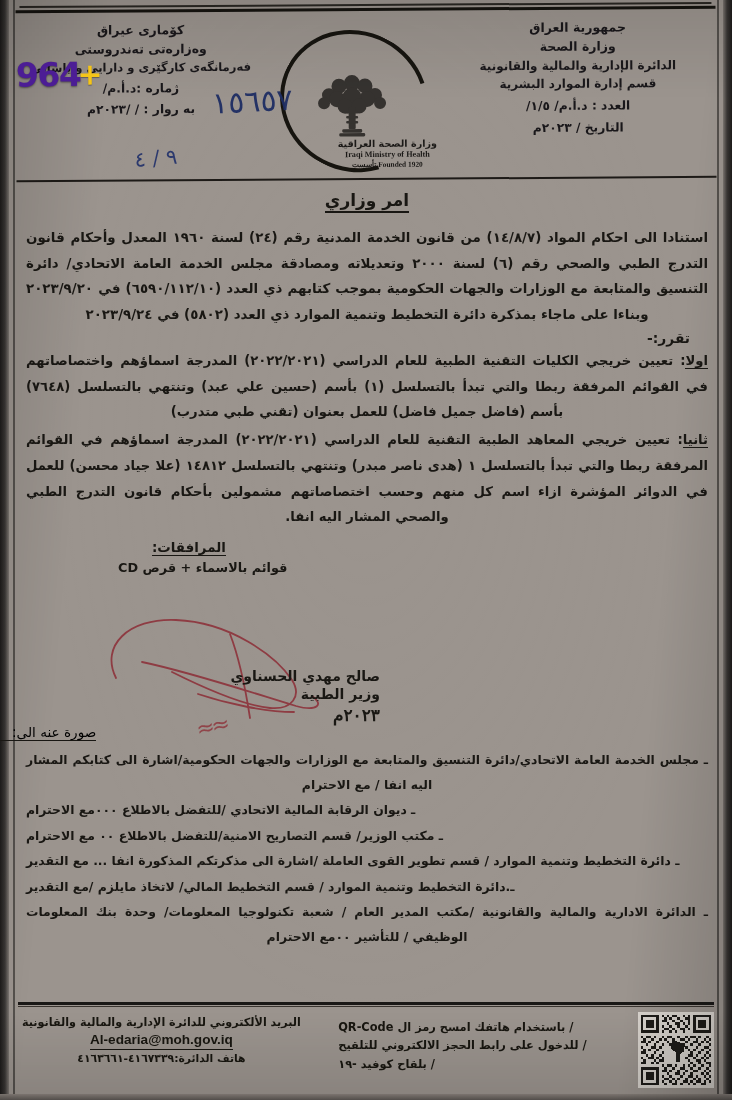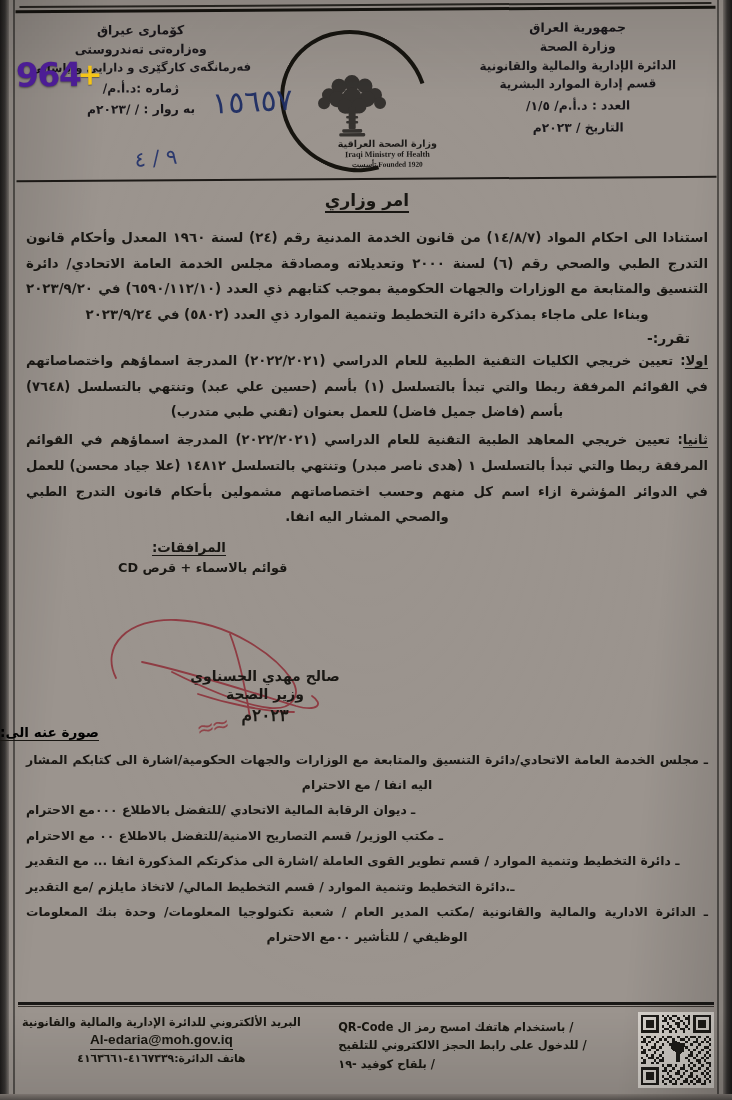--- a/index.html
+++ b/index.html
@@ -267,21 +267,21 @@
     font-weight: 700;
     margin-top: 4px;
   }
 
   
   .sig-block {
     position: absolute;
     top: 668px;
     left: 150px;
     width: 230px;
-    text-align: center;
+    text-align: right;
     color: #191713;
     z-index: 12;
   }
   .sig-name { font-size: 14px; font-weight: 800; letter-spacing: .2px; }
   .sig-role { font-size: 14px; font-weight: 800; margin-top: 2px; }
   .sig-date {
     font-size: 17px;
     font-weight: 700;
     margin-top: 3px;
     font-family: "DejaVu Serif", "Liberation Serif", serif;
@@ -301,23 +301,23 @@
   .cc-head {
     position: absolute;
     top: 722px;
     left: 0;
     right: 24px;
     text-align: left;
     z-index: 5;
   }
   .cc-head span {
     font-size: 13.6px;
-    font-weight: 700;
+    font-weight: 400;
     border-bottom: 1.5px solid #191713;
-    padding-left: 0;
+    padding-left: 12px;
   }
 
   .cc-list {
     position: absolute;
     top: 748px;
     left: 26px;
     right: 24px;
     list-style: none;
   }
   .cc-list li {
@@ -521,21 +521,21 @@
     <g fill="none" stroke="#8d3039" stroke-width="1.8" stroke-linecap="round" opacity="0.88">
       <path d="M36 78 C20 46, 48 18, 96 20 C150 22, 196 56, 212 80 C222 96, 212 110, 190 108 C160 105, 120 86, 92 72"></path>
       <path d="M62 62 C110 72, 170 92, 216 106 C238 112, 244 104, 232 96"></path>
       <path d="M150 34 C160 60, 166 92, 170 118"></path>
       <path d="M118 94 C148 104, 186 112, 214 112"></path>
     </g>
   </svg>
 
   <div class="sig-block">
     <div class="sig-name">صالح مهدي الحسناوي</div>
-    <div class="sig-role">وزير الصحة</div>
+    <div class="sig-role">وزير الطبية</div>
     <div class="sig-date">٢٠٢٣م</div>
   </div>
 
   <div class="cc-stamp">≈≈</div>
 
   <div class="cc-head">
     <span>صورة عنه الى:</span>
   </div>
 
   <ul class="cc-list">

